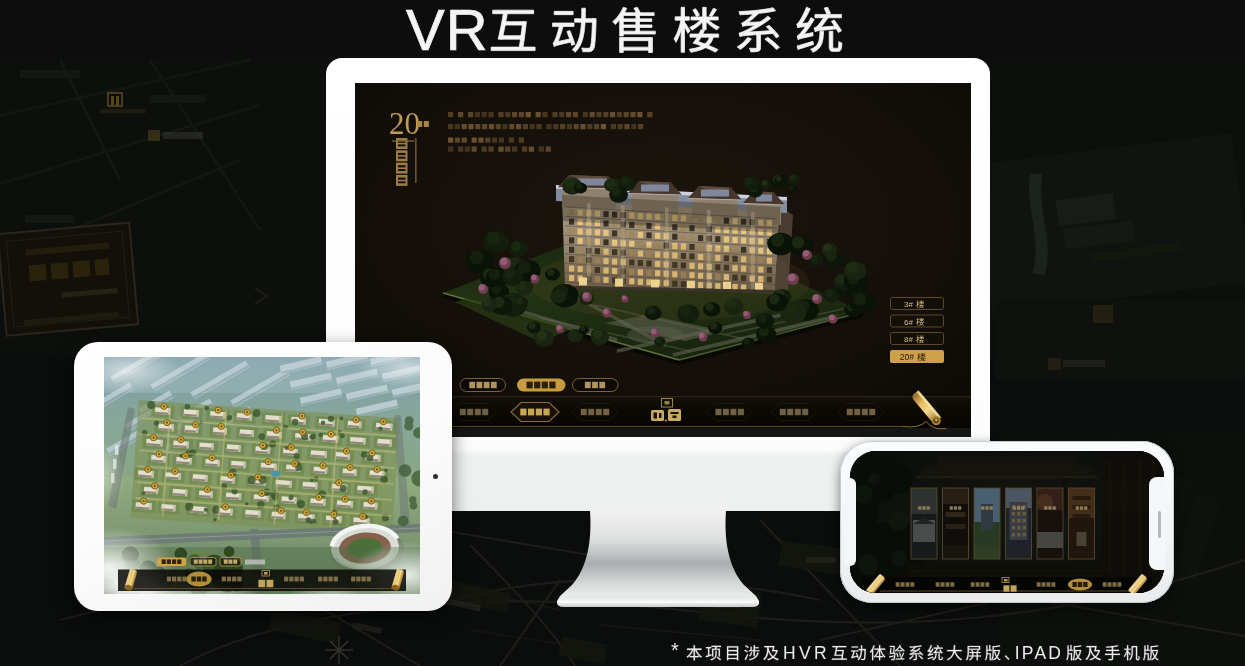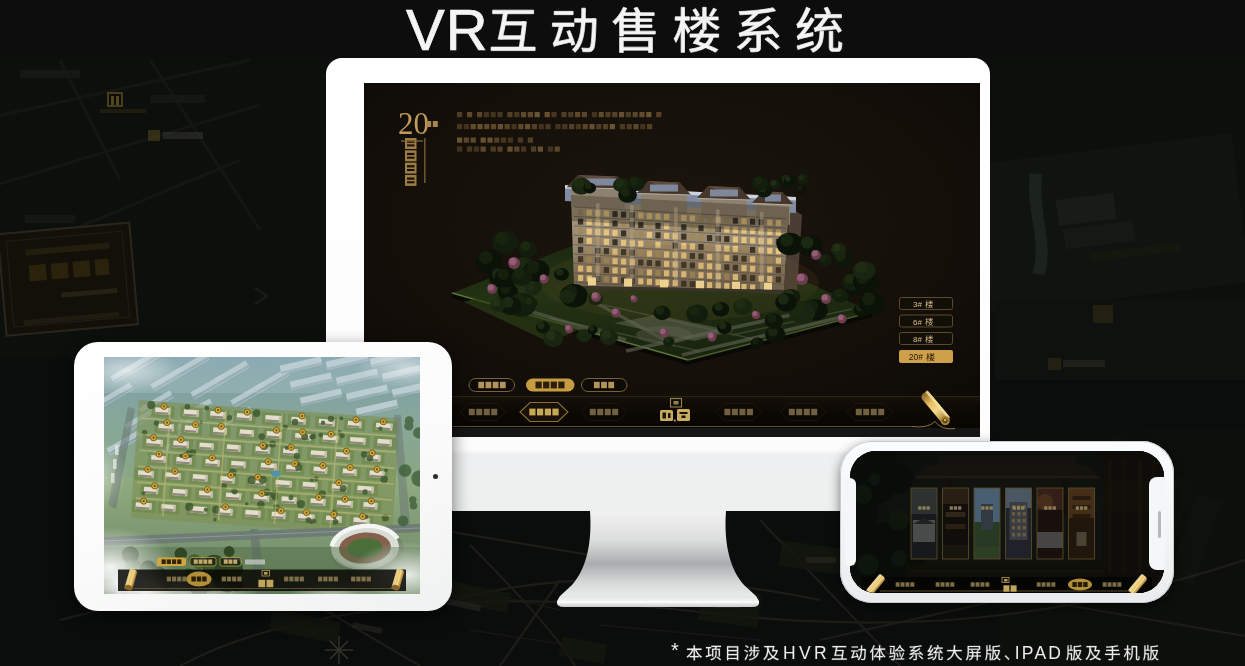--- a/index.html
+++ b/index.html
@@ -150,21 +150,21 @@
 <use href="#c2" transform="translate(549.8,48.5) scale(0.0490,-0.0490)" fill="#f4f4f4"></use>
 <use href="#c3" transform="translate(611.1,48.5) scale(0.0490,-0.0490)" fill="#f4f4f4"></use>
 <use href="#c4" transform="translate(672.4,48.5) scale(0.0490,-0.0490)" fill="#f4f4f4"></use>
 <use href="#c5" transform="translate(733.7,48.5) scale(0.0490,-0.0490)" fill="#f4f4f4"></use>
 <use href="#c6" transform="translate(795.0,48.5) scale(0.0490,-0.0490)" fill="#f4f4f4"></use>
 </g>
 </svg>
 
 <div class="abs" style="left:326px;top:58px;width:664px;height:453px;border-radius:16px;background:linear-gradient(180deg,#ffffff 0%,#fdfdfd 75%,#fcfcfc 86.5%,#eff0f1 87.5%,#eef0f0 100%);"></div>
 
-<div class="abs" style="left:364px;top:83px;width:616px;height:354px;background:#84cc16;">
+<div class="abs" style="left:355px;top:83px;width:616px;height:354px;background:#84cc16;">
 <svg width="616" height="354" viewBox="0 0 616 354">
       <defs>
         <radialGradient id="scrbg" cx="50%" cy="40%" r="75%">
           <stop offset="0%" stop-color="#1b150d"></stop>
           <stop offset="60%" stop-color="#140f09"></stop>
           <stop offset="100%" stop-color="#0c0906"></stop>
         </radialGradient>
         <linearGradient id="facade" x1="0" y1="0" x2="0" y2="1">
           <stop offset="0%" stop-color="#a99c87"></stop>
           <stop offset="55%" stop-color="#8d8170"></stop>

